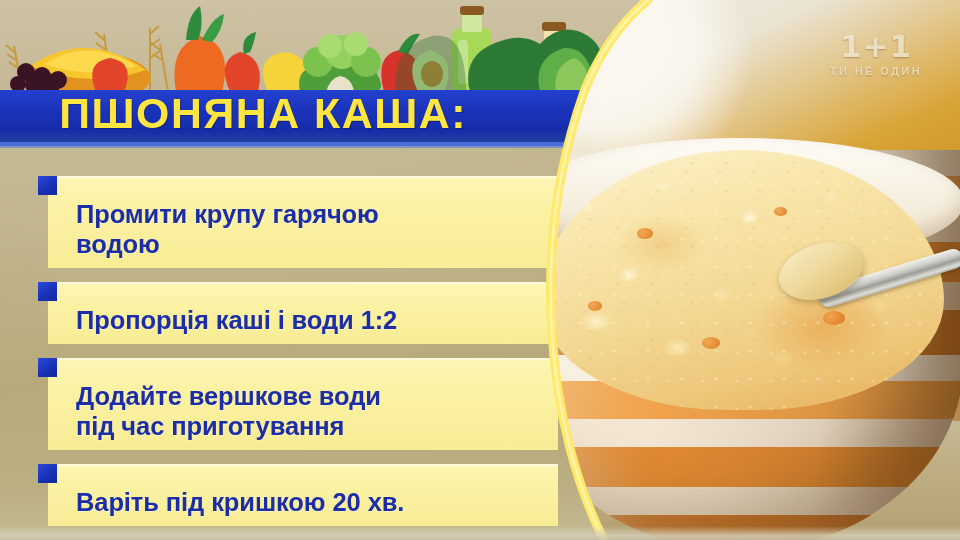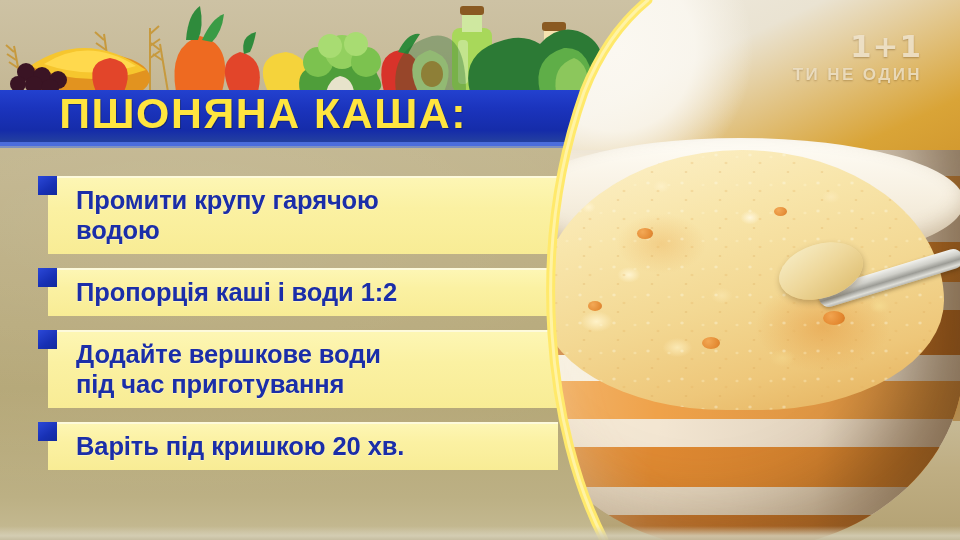--- a/index.html
+++ b/index.html
@@ -57,21 +57,21 @@
   .item{ position:relative; margin-bottom:14px; }
   .bullet{
     position:absolute; left:0; top:0;
     width:19px; height:19px;
     background:linear-gradient(145deg,#2b48d8 0%,#1730b4 60%,#122a9c 100%);
   }
   .panel{
     margin-left:10px;
     background:linear-gradient(180deg,#fdf6b4 0%,#fbf1a2 40%,#f8ec95 100%);
     border-top:2px solid #fdfadc;
-    padding:7px 14px 9px 28px;
+    padding:21px 14px 9px 28px;
     min-height:44px;
   }
   .panel-text{
     color:#1b2ea8;
     font-size:25.5px;
     font-weight:bold;
     line-height:1.18;
     white-space:pre-line;
     letter-spacing:-.1px;
     text-shadow:0 1px 0 rgba(255,255,255,.4);
@@ -167,31 +167,31 @@
 
   
   .arc{
     position:absolute; right:0; top:0; width:420px; height:540px;
     pointer-events:none;
   }
 
   
   .logo{
     position:absolute; right:38px; top:28px;
-    text-align:right;
+    text-align:center;
     opacity:.82;
   }
   .logo-main{
     font-size:31px; font-weight:bold; letter-spacing:1px;
     color:#efe4cf;
     text-shadow:0 1px 2px rgba(90,55,10,.45);
     font-family:"DejaVu Sans",sans-serif;
   }
   .logo-sub{
-    font-size:17px; font-weight:bold; letter-spacing:2.4px;
+    font-size:11px; font-weight:bold; letter-spacing:2.4px;
     color:#ece0c8; margin-top:1px;
     text-shadow:0 1px 2px rgba(90,55,10,.4);
   }
 </style>
 </head>
 <body>
 
 <div id="stage">
 
   <div class="bg-base"></div>

